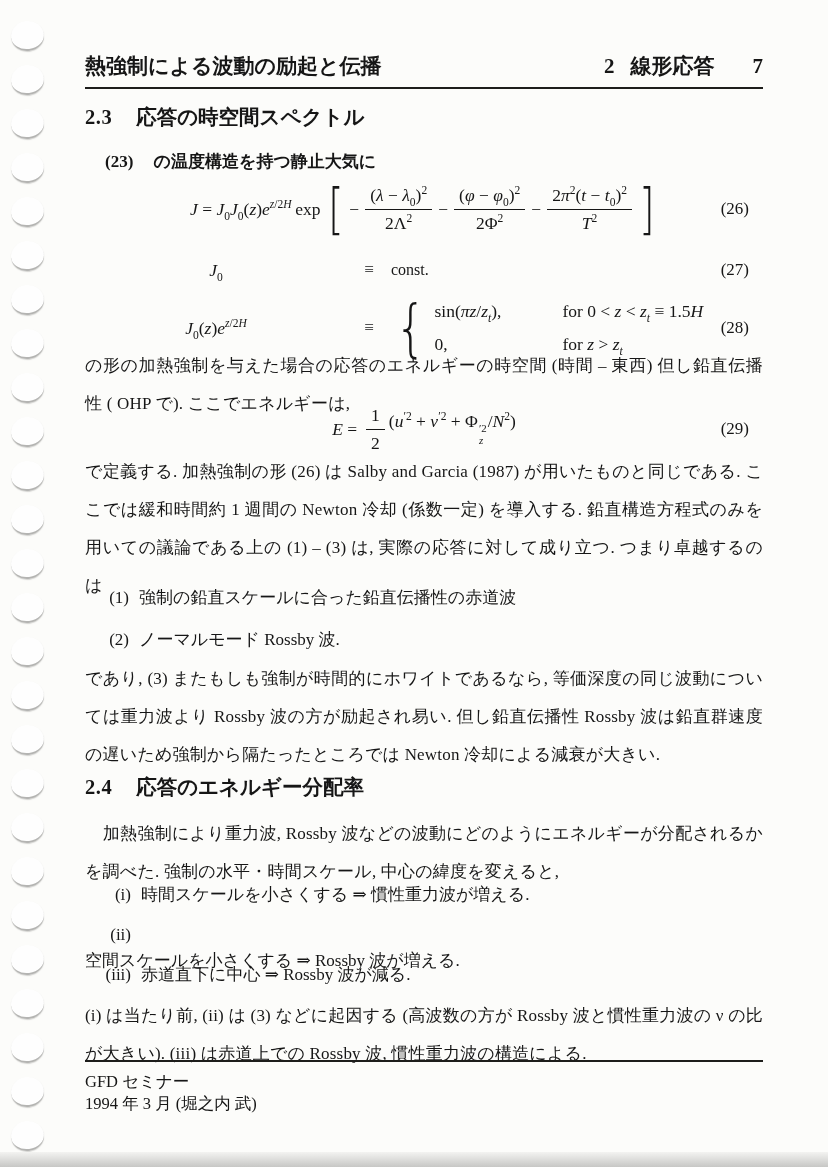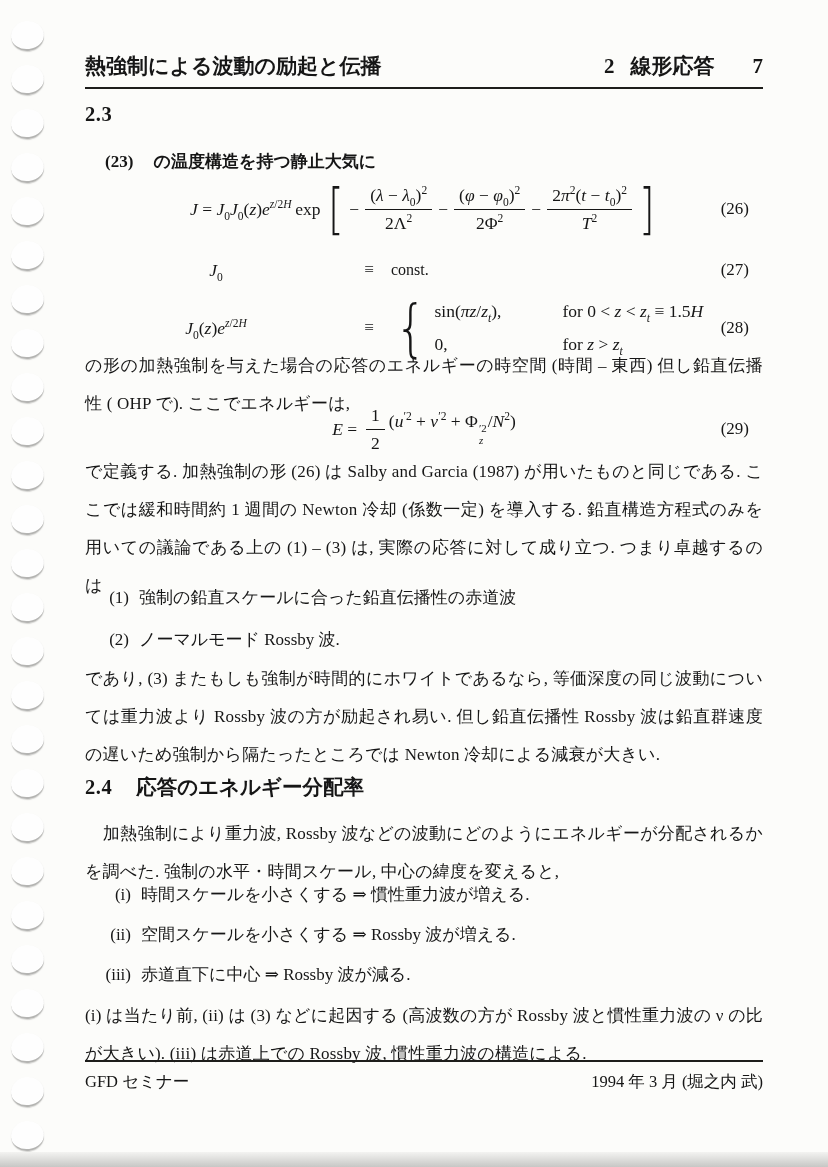--- a/index.html
+++ b/index.html
@@ -23,21 +23,21 @@
     letter-spacing:.2px;font-weight:500;
   }
   
   .page-header{top:52px;display:flex;justify-content:space-between;align-items:baseline;
     font-weight:700;font-size:21px;}
   .hdr-right{display:flex;align-items:baseline;}
   .hdr-right .chap-no{margin-right:16px;}
   .hdr-right .page-no{margin-left:38px;}
   .rule{height:2px;background:#1d1d1b;}
   .page-footer{top:1071px;display:flex;justify-content:space-between;align-items:baseline;
-    font-size:16.5px;font-weight:500;}
+    font-size:16.5px;font-weight:500;flex-direction:column;}
   
   .sec-head{display:flex;align-items:baseline;font-weight:700;font-size:20.5px;}
   .sec-head .sec-no{margin-right:24px;letter-spacing:.5px;}
   
   .intro{font-size:17px;font-weight:700;padding-left:20px;}
   .intro .lbl{margin-right:16px;}
   
   .eq{display:flex;align-items:center;justify-content:center;
     font-size:17.5px;font-family:"Liberation Serif","DejaVu Serif",serif;}
   .eq i{font-family:"Liberation Serif",serif;}
@@ -108,20 +108,21 @@
   <span class="hdr-right">
     <span class="chap-no">2</span>
     <span>線形応答</span>
     <span class="page-no">7</span>
   </span>
 </div>
 <div class="blk rule" style="top:87px;"></div>
 
 <div class="blk sec-head" style="top:103px;">
   <span class="sec-no">2.3</span>
+  <span>応答の時空間スペクトル</span>
 </div>
 
 <div class="blk intro" style="top:150px;">
   <span class="lbl">(23)</span>
   <span>の温度構造を持つ静止大気に</span>
 </div>
 
 <div class="blk eq" style="top:174px;height:70px;">
   <span class="exp-lead"><i>J</i> = <i>J</i><sub>0</sub><i>J</i><sub>0</sub>(<i>z</i>)<i>e</i><sup><i>z</i>/2<i>H</i></sup> exp</span>
   <span class="bigbrk">[</span>
@@ -203,21 +204,21 @@
   <span class="sec-no">2.4</span>
   <span>応答のエネルギー分配率</span>
 </div>
 
 <div class="blk para" style="top:815px;text-indent:1.05em;">加熱強制により重力波, Rossby 波などの波動にどのようにエネルギーが分配されるかを調べた. 強制の水平・時間スケール, 中心の緯度を変えると,</div>
 
 <div class="blk li" style="top:882px;">
   <span class="li-label">(i)</span>
   <span>時間スケールを小さくする ⇒ 慣性重力波が増える.</span>
 </div>
-<div class="blk li" style="top:922px;">
+<div class="blk li" style="top:922px;flex-direction:column;">
   <span class="li-label">(ii)</span>
   <span>空間スケールを小さくする ⇒ Rossby 波が増える.</span>
 </div>
 <div class="blk li" style="top:962px;">
   <span class="li-label">(iii)</span>
   <span>赤道直下に中心 ⇒ Rossby 波が減る.</span>
 </div>
 
 <div class="blk para" style="top:997px;">(i) は当たり前, (ii) は (3) などに起因する (高波数の方が Rossby 波と慣性重力波の ν の比が大きい). (iii) は赤道上での Rossby 波, 慣性重力波の構造による.</div>
 

